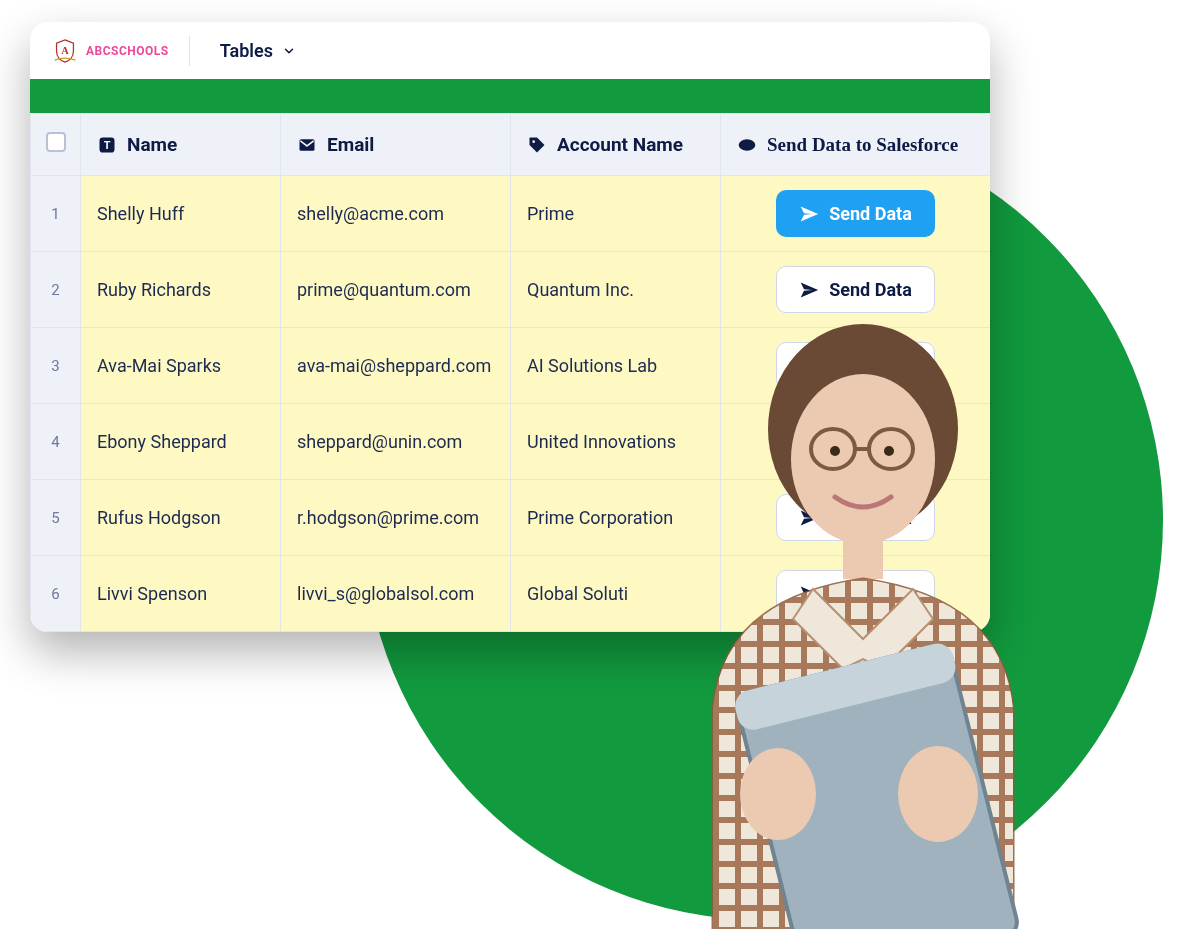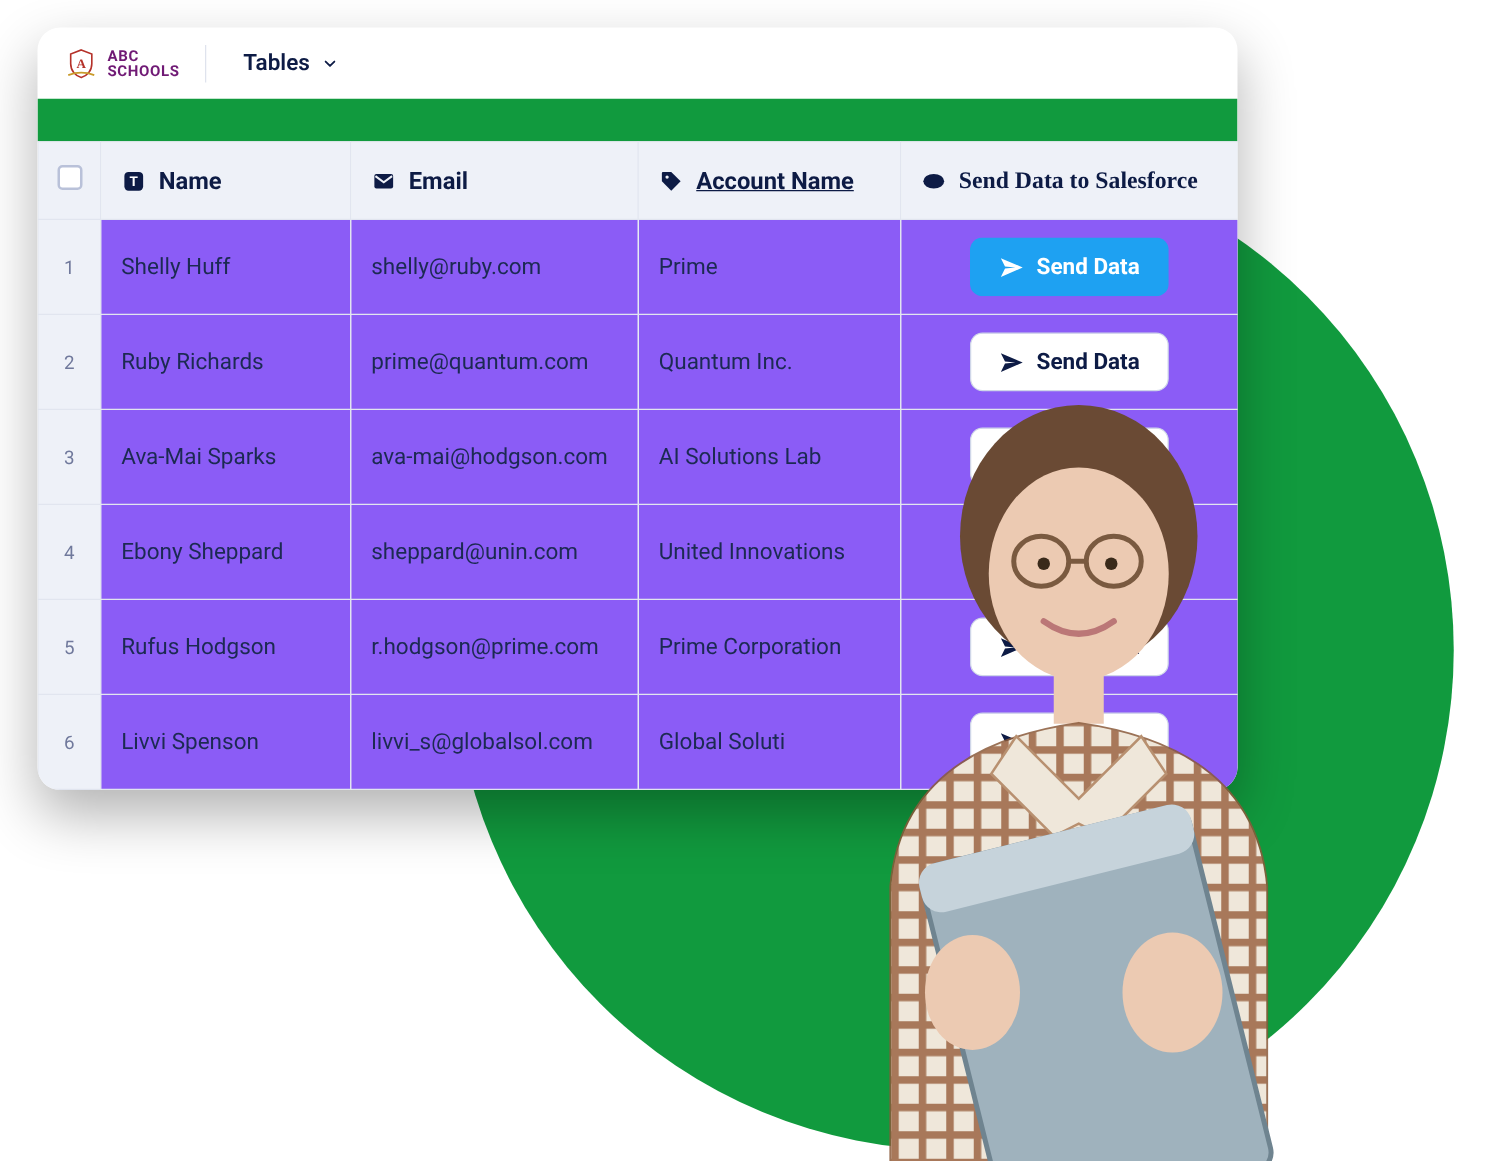--- a/index.html
+++ b/index.html
@@ -41,25 +41,25 @@
   }
   .brand {
     display: flex;
     align-items: center;
     gap: 8px;
   }
   .brand-icon {
     width: 26px; height: 26px;
   }
   .brand-text {
-    display: flex; flex-direction: column; line-height: 1;
+    display: flex; line-height: 1;
     font-weight: 700;
     font-size: 12px;
     letter-spacing: .5px;
-    color: #701a75;
+    color: #ec4899;
   }
   .vdiv {
     width: 1px; height: 30px; background: #dfe3ed;
   }
   .nav-item {
     display: flex; align-items: center; gap: 9px;
     color: #0d1b45; font-weight: 600; font-size: 18px;
     padding: 6px 10px; border-radius: 8px; cursor: pointer;
   }
   .chev { width: 14px; height: 14px; }
@@ -74,28 +74,28 @@
     color: #0d1b45;
     font-weight: 700;
     font-size: 19px;
     text-align: left;
     padding: 18px 16px;
     border: 1px solid #e1e5ef;
   }
   thead th:first-child { width: 50px; text-align:center; padding:18px 8px;}
   thead th:nth-child(2){ width: 200px; }
   thead th:nth-child(3){ width: 230px; text-align: center; }
-  thead th:nth-child(4){ width: 210px; text-decoration: underline; }
+  thead th:nth-child(4){ width: 210px; }
   thead th:nth-child(5){ width: 270px; font-family: Liberation Serif, serif; }
   tbody td {
     border: 1px solid #e1e5ef;
     padding: 22px 16px;
     font-size: 18px;
     color: #1c2a52;
-    background: #8b5cf6;
+    background: #fef9c3;
     white-space: nowrap;
     overflow: hidden;
   }
   tbody td.rownum {
     background: #eef1f8;
     color: #70799c;
     text-align: center;
     font-size: 15px;
     padding: 22px 4px;
   }
@@ -203,21 +203,21 @@
             </svg>
             <span>Send Data to Salesforce</span>
           </div>
         </th>
       </tr>
     </thead>
     <tbody id="tbody">
         <tr>
           <td class="rownum">1</td>
           <td>Shelly Huff</td>
-          <td>shelly@ruby.com</td>
+          <td>shelly@acme.com</td>
           <td>Prime</td>
           <td class="action-cell"><span class="send-btn primary">
               <span style="display:inline-flex;color:#fff">
                 <svg viewBox="0 0 24 24">
                   <path d="M2 21l21-9L2 3l4 8 10 1-10 1-4 8z" fill="currentColor"></path>
                 </svg>
               </span>
               <span>Send Data</span>
             </span></td>
         </tr>
@@ -231,21 +231,21 @@
                 <svg viewBox="0 0 24 24">
                   <path d="M2 21l21-9L2 3l4 8 10 1-10 1-4 8z" fill="currentColor"></path>
                 </svg>
               </span>
               <span>Send Data</span>
             </span></td>
         </tr>
         <tr>
           <td class="rownum">3</td>
           <td>Ava-Mai Sparks</td>
-          <td>ava-mai@hodgson.com</td>
+          <td>ava-mai@sheppard.com</td>
           <td>AI Solutions Lab</td>
           <td class="action-cell"><span class="send-btn outline">
               <span style="display:inline-flex;color:#0d1b45">
                 <svg viewBox="0 0 24 24">
                   <path d="M2 21l21-9L2 3l4 8 10 1-10 1-4 8z" fill="currentColor"></path>
                 </svg>
               </span>
               <span>Send Data</span>
             </span></td>
         </tr>

